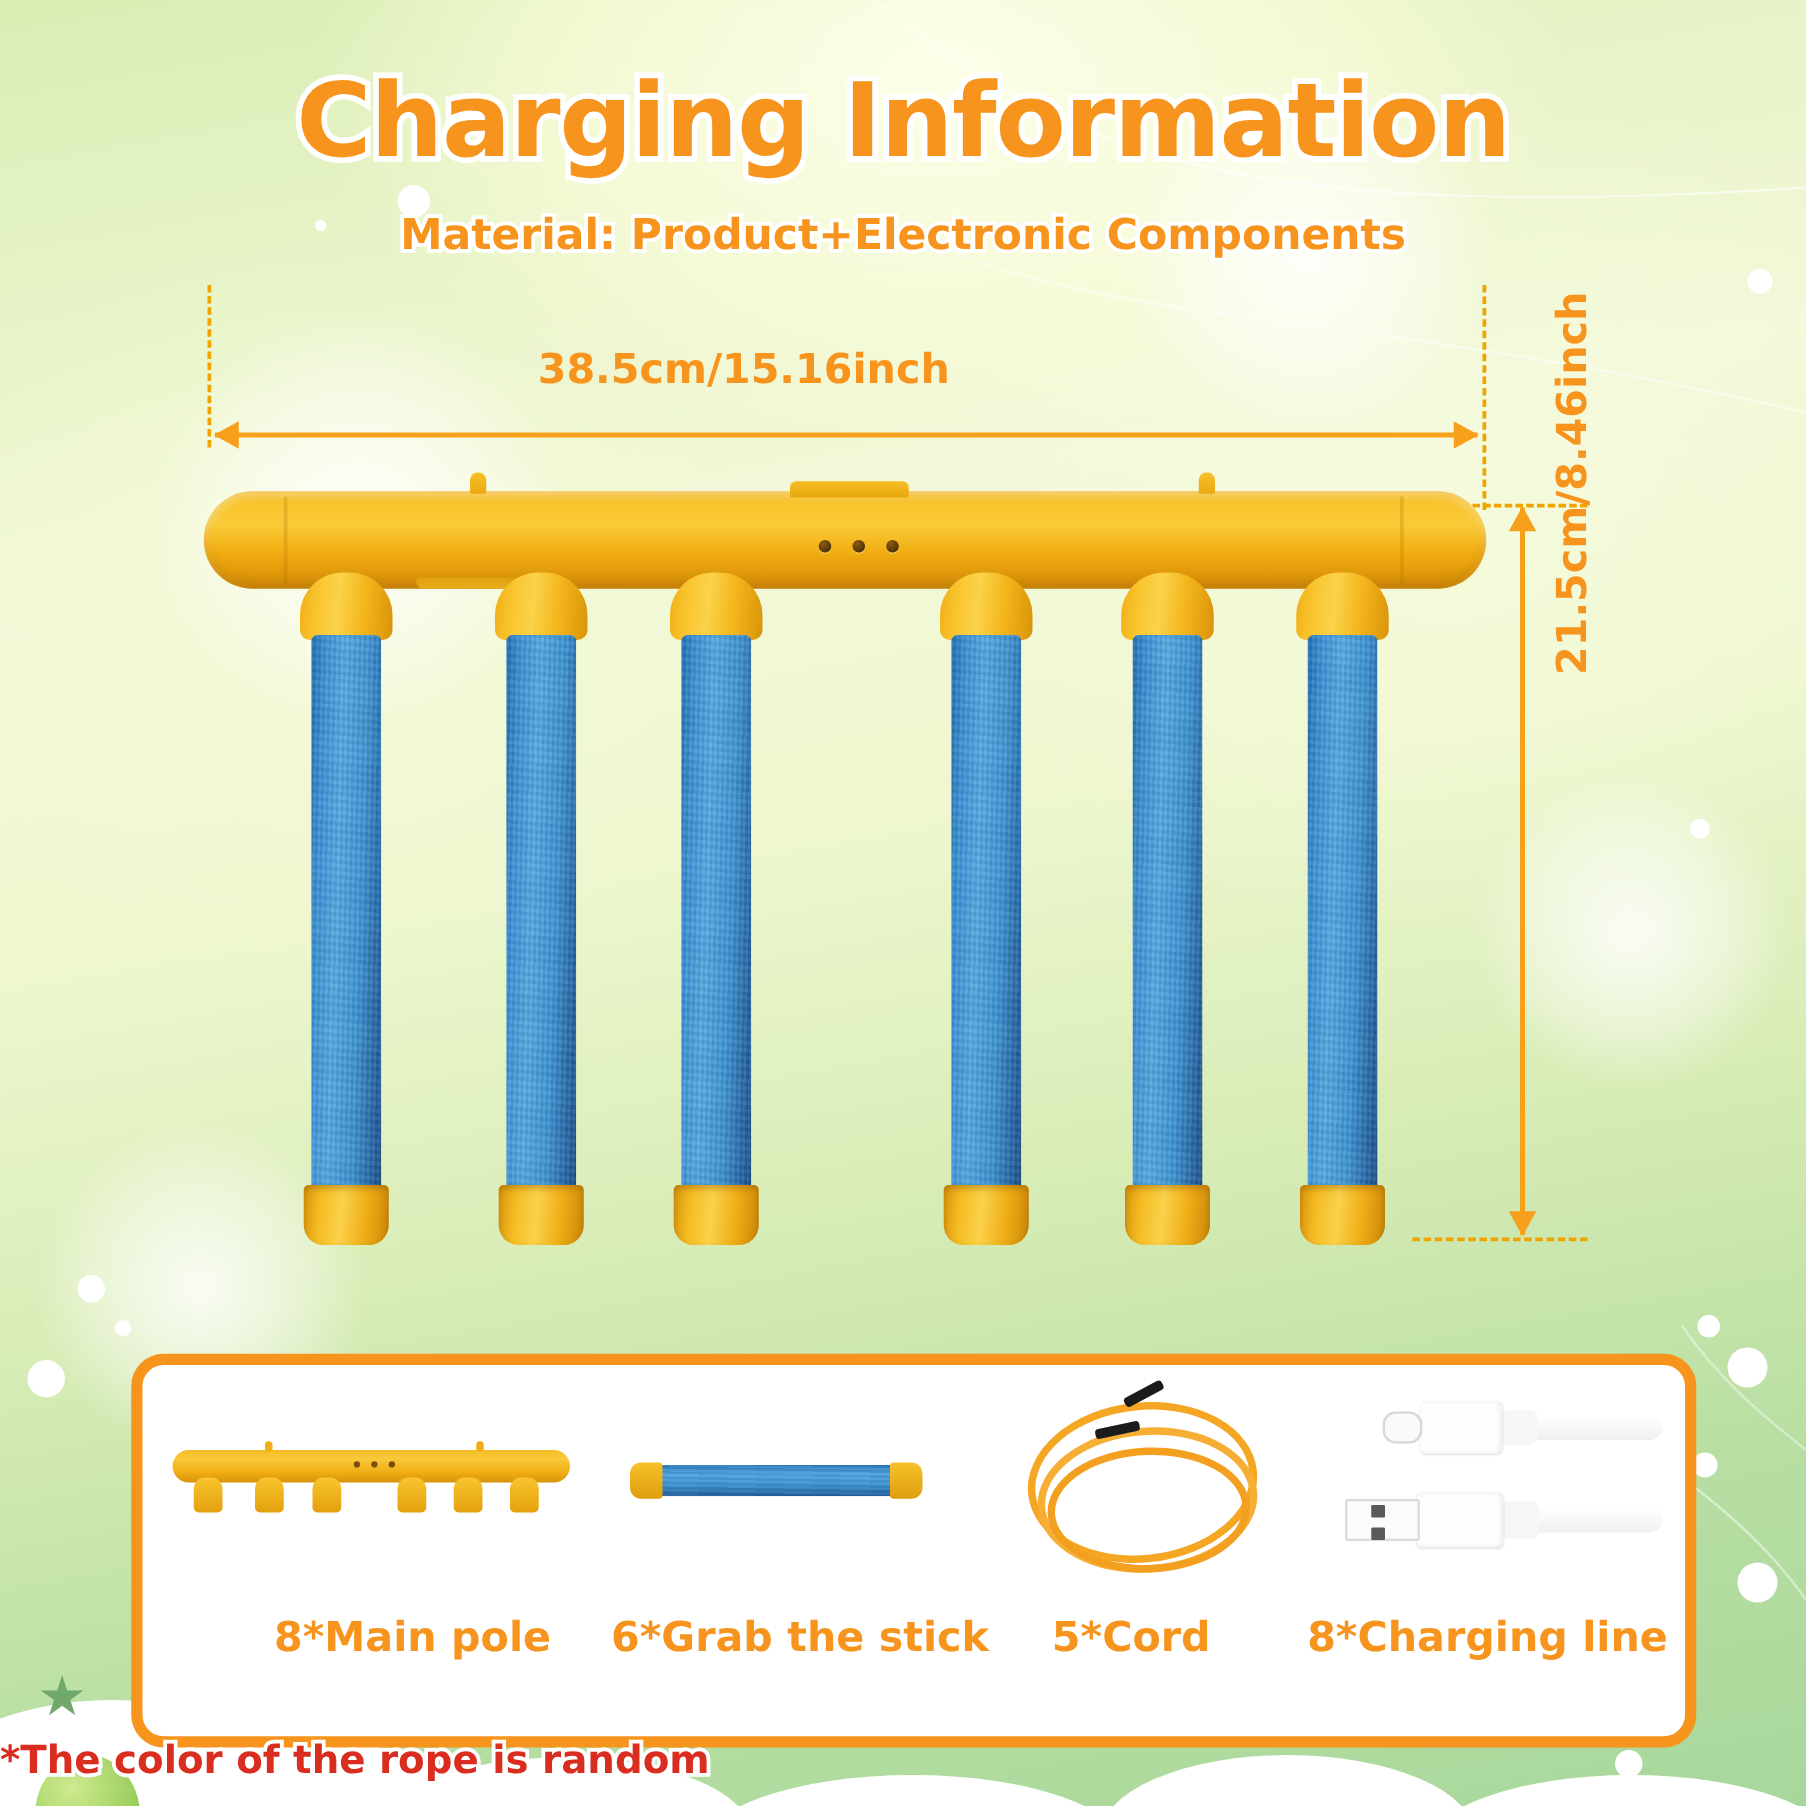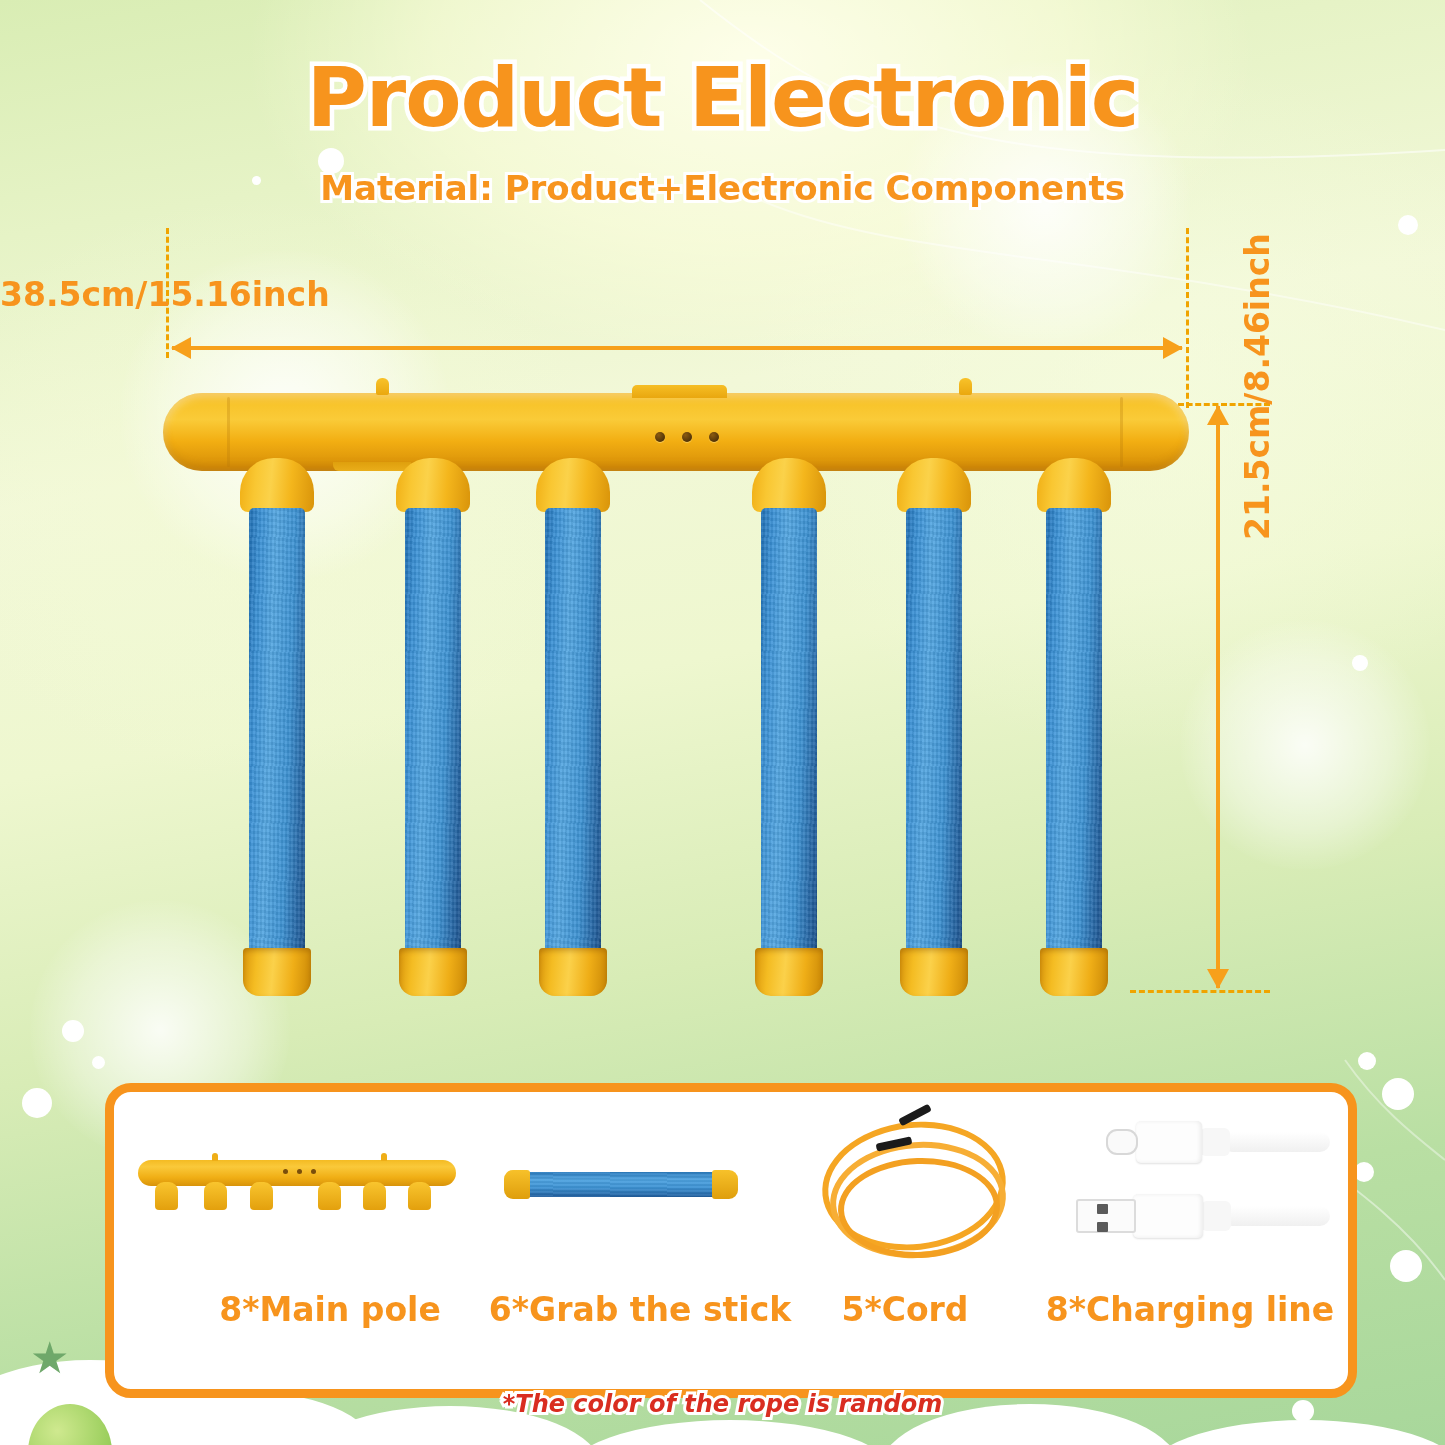--- a/index.html
+++ b/index.html
@@ -35,21 +35,21 @@
   }
   .subtitle{
     position:absolute;left:0;right:0;top:168px;text-align:center;
     font-size:34px;font-weight:bold;color:#F7941D;
     -webkit-text-stroke:6px #ffffff;paint-order:stroke fill;
     font-family:"DejaVu Sans", sans-serif;
   }
 
   
   .dim-label-h{
-    position:absolute;left:0;width:1190px;top:275px;text-align:left;
+    position:absolute;left:0;width:1190px;top:275px;text-align:center;
     font-size:33px;font-weight:bold;color:#F7941D;
     font-family:"DejaVu Sans", sans-serif;
   }
   .dim-label-v{
     position:absolute;left:1238px;top:540px;
     font-size:33px;font-weight:bold;color:#F7941D;
     font-family:"DejaVu Sans", sans-serif;
     transform:rotate(-90deg);transform-origin:left top;
     white-space:nowrap;
   }
@@ -123,25 +123,24 @@
   .panel{
     position:absolute;left:105px;top:1083px;width:1234px;height:297px;
     border:9px solid #F7941D;border-radius:26px;background:#ffffff;
   }
   .acc-label{
     position:absolute;top:1290px;text-align:center;
     font-size:33px;font-weight:bold;color:#F7941D;
     font-family:"DejaVu Sans", sans-serif;
   }
   .footnote{
-    position:absolute;left:0;right:0;top:1390px;text-align:center;
-    font-size:24px;font-weight:bold;color:#D92D20;
+    position:absolute;left:0;right:0;top:1390px;text-align:left;
+    font-size:31px;font-weight:bold;color:#D92D20;
     -webkit-text-stroke:6px #ffffff;paint-order:stroke fill;
     font-family:"DejaVu Sans", sans-serif;
-    font-style:italic;
   }
 
   
   .mini-bar{
     position:absolute;left:138px;top:1160px;width:318px;height:26px;border-radius:13px;
     background:linear-gradient(180deg,#F4BB23 0%,#FAC93A 26%,#F0AE14 68%,#D8930A 100%);
   }
   .mini-socket{
     position:absolute;width:23px;height:28px;top:1182px;
     background:linear-gradient(180deg,#F9C52E,#E3A00D);border-radius:9px 9px 4px 4px;
@@ -226,21 +225,21 @@
     <div class="cloud" style="left:880px;top:1404px;width:300px;height:130px;"></div>
     <div class="cloud" style="left:1140px;top:1420px;width:330px;height:120px;"></div>
 
     <div class="balloon" style="left:28px;top:1404px;"></div>
     <div class="star" style="left:30px;top:1336px;">★</div>
     <div class="basket" style="left:328px;top:1372px;"></div>
     <div class="basket-line" style="left:332px;top:1360px;"></div>
     <div class="basket-line" style="left:348px;top:1360px;"></div>
   </div>
 
-  <div class="title">Product Electronic</div>
+  <div class="title">Charging Information</div>
   <div class="subtitle">Material: Product+Electronic Components</div>
 
   <div class="dash-v" style="left:166px;top:228px;height:130px;"></div>
   <div class="dash-v" style="left:1186px;top:228px;height:180px;"></div>
   <div class="arrow-h" style="left:172px;top:346px;width:1010px;"></div>
   <div class="dim-label-h">38.5cm/15.16inch</div>
 
   <div class="dash-h" style="left:1178px;top:403px;width:92px;"></div>
   <div class="dash-h" style="left:1130px;top:990px;width:140px;"></div>
   <div class="arrow-v" style="left:1216px;top:406px;height:582px;"></div>

